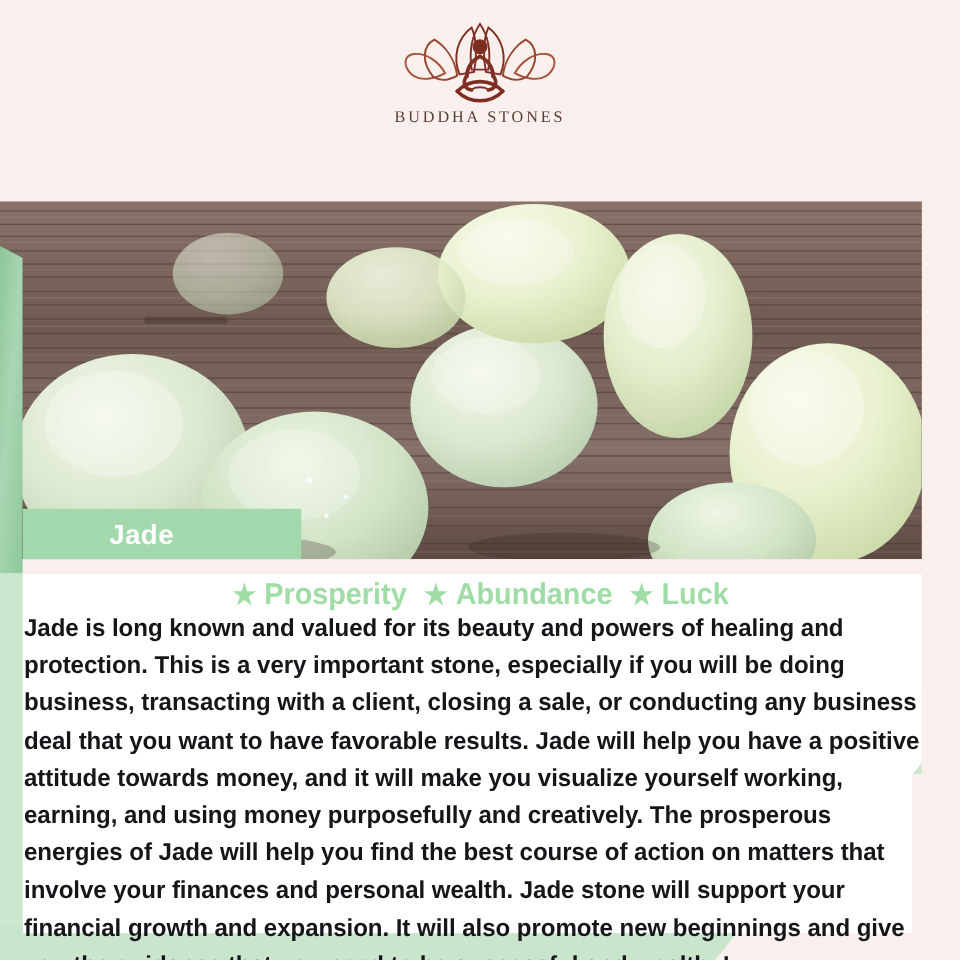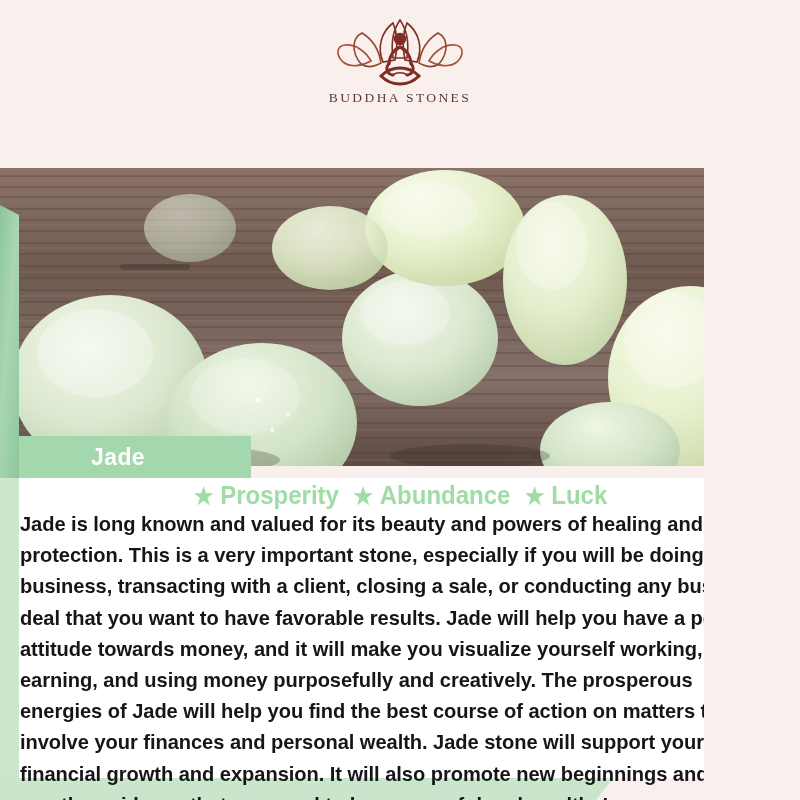--- a/index.html
+++ b/index.html
@@ -9,21 +9,21 @@
   body {
     width: 800px;
     height: 800px;
     overflow: hidden;
     font-family: "Liberation Sans", sans-serif;
     background: #f9f0ee;
   }
 
   .poster {
     position: relative;
-    width: 704px;
+    width: 768px;
     height: 800px;
     background: #f9f0ee;
     overflow: hidden;
   }
 
   
   .brand {
     position: absolute;
     left: 0;
     top: 14px;
@@ -135,21 +135,21 @@
     width: 19px;
     height: 320px;
     background: #cbe8cf;
     z-index: 2;
   }
 
   
   .stone-label {
     position: absolute;
     left: 19px;
-    top: 436px;
+    top: 424px;
     width: 232px;
     height: 42px;
     background: #a2d8ab;
     display: flex;
     align-items: center;
     z-index: 6;
   }
   .stone-label-text {
     margin-left: 72px;
     color: #ffffff;

